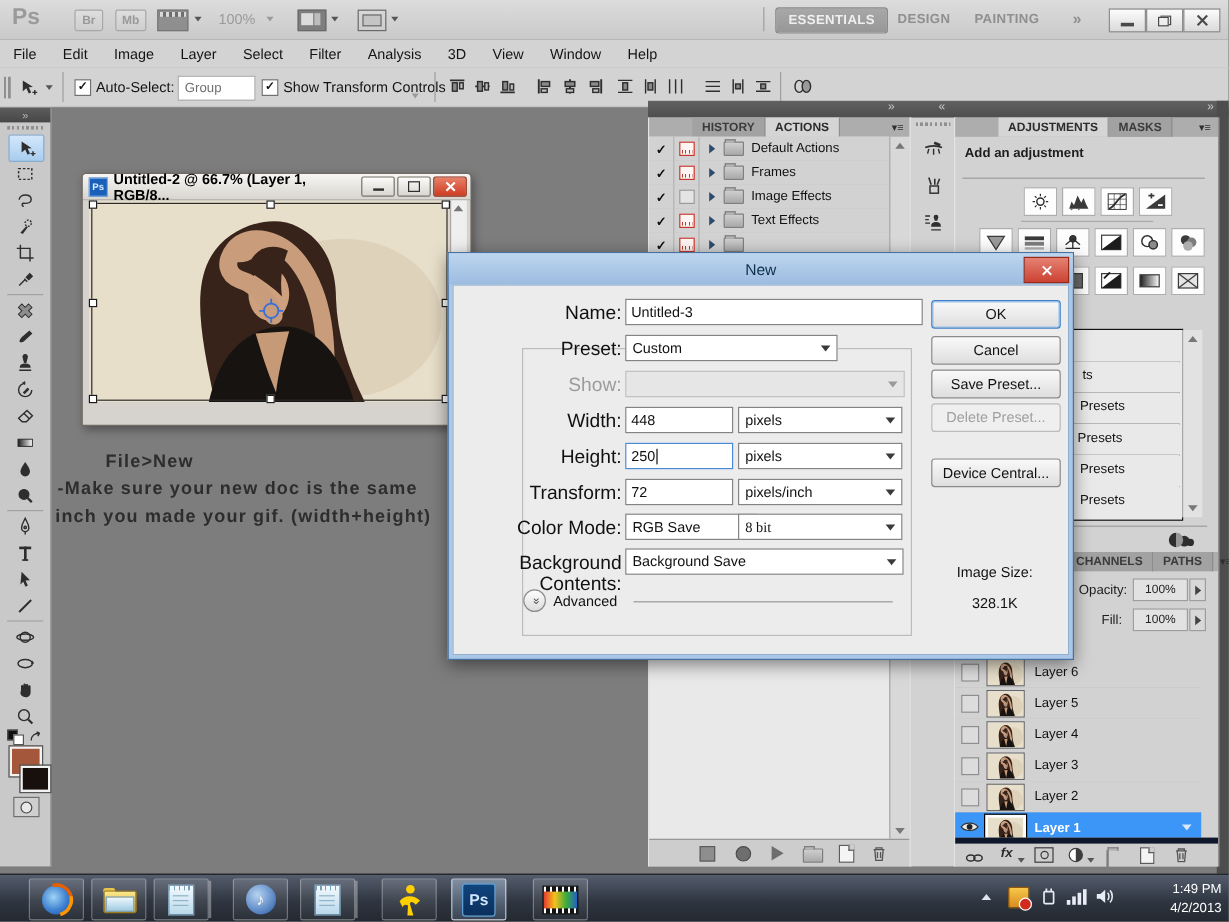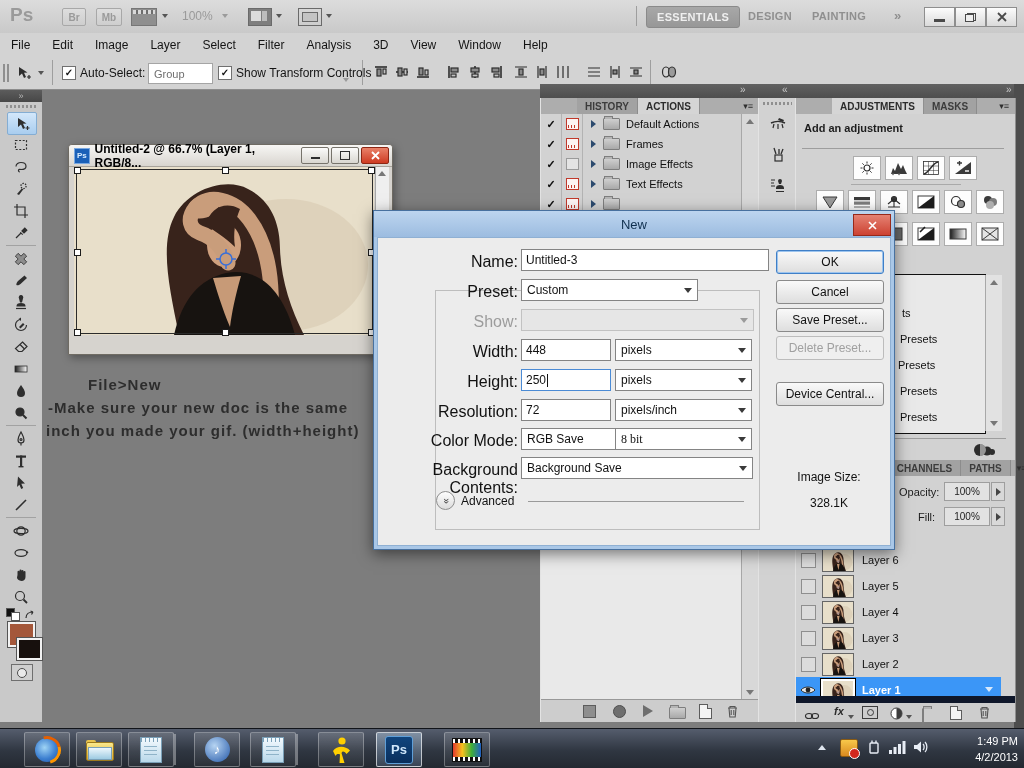--- a/index.html
+++ b/index.html
@@ -825,21 +825,21 @@
               <circle cx="8" cy="6" r="2.4" fill="#222"></circle>
             </svg>
       </span>
       <span class="lthumb" style="border:2px solid #fff;outline:1px solid #000;left:25px;"><svg width="30" height="21">
               <use href="#artwork"></use>
             </svg></span>
       <span class="lname" style="color:#fff;font-weight:bold;">Layer 1</span>
       <span class="tri d" style="position:absolute;right:8px;top:10px;border-top-color:#d7e8fb;"></span>
     </div>
   </div>
-  <div class="abs" style="left:0;right:0;bottom:0;height:19px;background:#cdcdcd;border-top:7px solid #0f172a;">
+  <div class="abs" style="left:0;right:0;bottom:0;height:19px;background:#cdcdcd;border-top:5px solid #0f172a;">
     <span class="abs" style="left:8px;top:4px;"><svg class="ticon" width="16" height="10">
             <ellipse cx="5" cy="5" rx="3.5" ry="2.5"></ellipse>
             <ellipse cx="11" cy="5" rx="3.5" ry="2.5"></ellipse>
           </svg></span>
     <span class="abs" style="left:38px;top:2px;font-size:11px;font-style:italic;font-weight:bold;color:#2c2c2c;">fx</span>
     <span class="abs tri d sm" style="left:52px;top:12px;"></span>
     <span class="abs" style="left:66px;top:3px;width:14px;height:11px;border:1.5px solid #3c3c3c;display:inline-flex;align-items:center;justify-content:center;">
           <span style="width:5px;height:5px;border-radius:50%;border:1.2px solid #3c3c3c;"></span>
         </span>
     <span class="abs" style="left:94px;top:3px;"><svg width="13" height="13">
@@ -894,21 +894,21 @@
     <div class="dlab" style="left:0;top:135px;">Height:</div>
     <div class="tin focus" style="left:143px;top:131px;width:80px;">
       <span>250</span>
           <span class="caret"></span>
     </div>
     <div class="dd" style="left:237px;top:131px;width:112px;">
       <span>pixels</span>
       <span class="chev tri d"></span>
     </div>
 
-    <div class="dlab" style="left:0;top:165px;">Resolution:</div>
+    <div class="dlab" style="left:0;top:165px;">Transform:</div>
     <div class="tin" style="left:143px;top:161px;width:80px;">72</div>
     <div class="dd" style="left:237px;top:161px;width:112px;">
       <span>pixels/inch</span>
       <span class="chev tri d"></span>
     </div>
 
     <div class="dlab" style="left:0;top:194px;">Color Mode:</div>
     <div class="dd" style="left:143px;top:190px;width:85px;">
       <span>RGB Save</span>
       <span class="chev tri d"></span>

